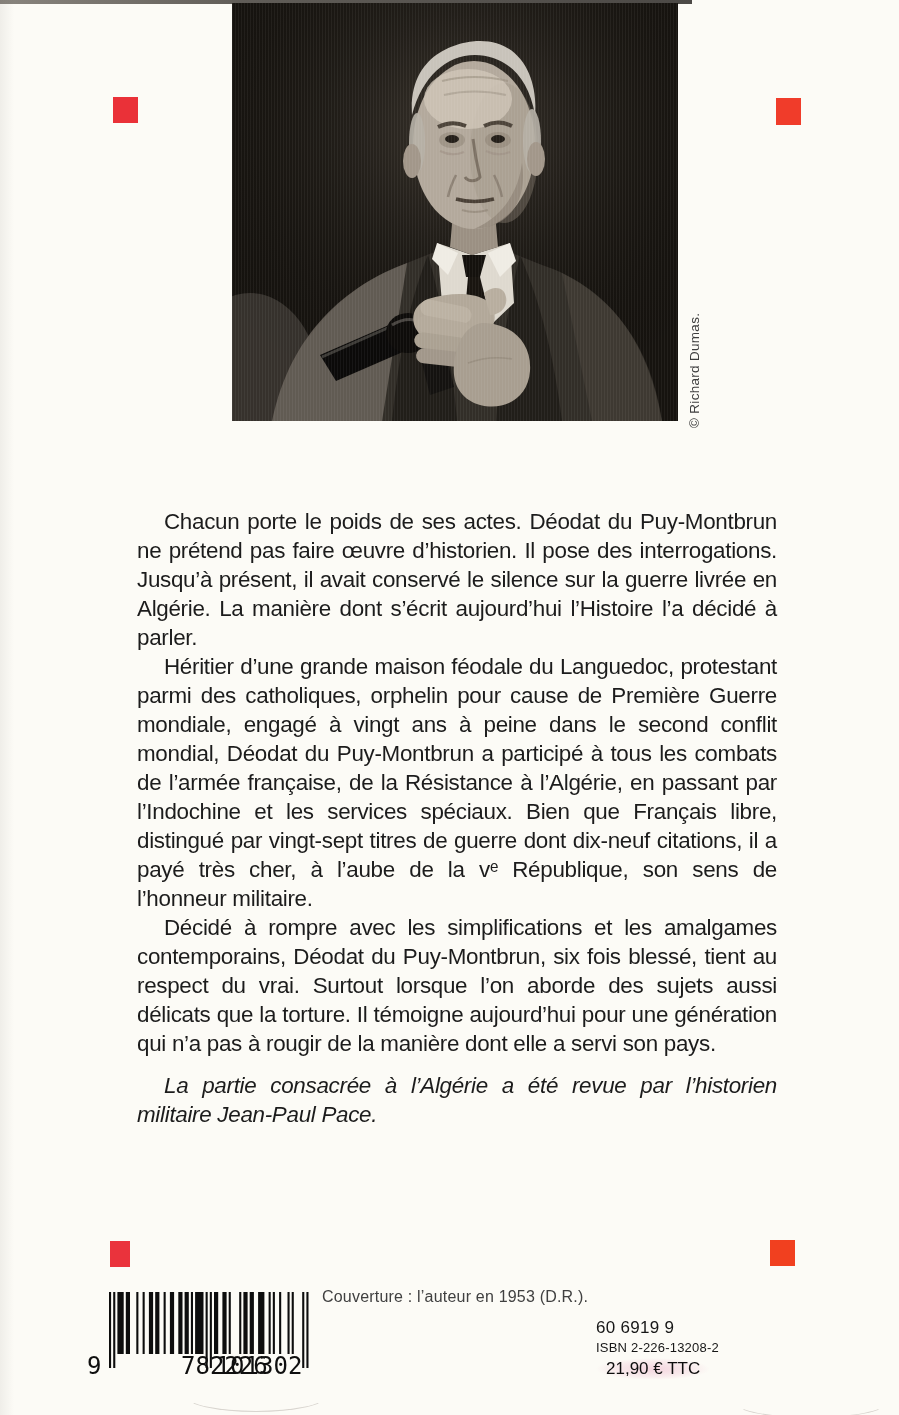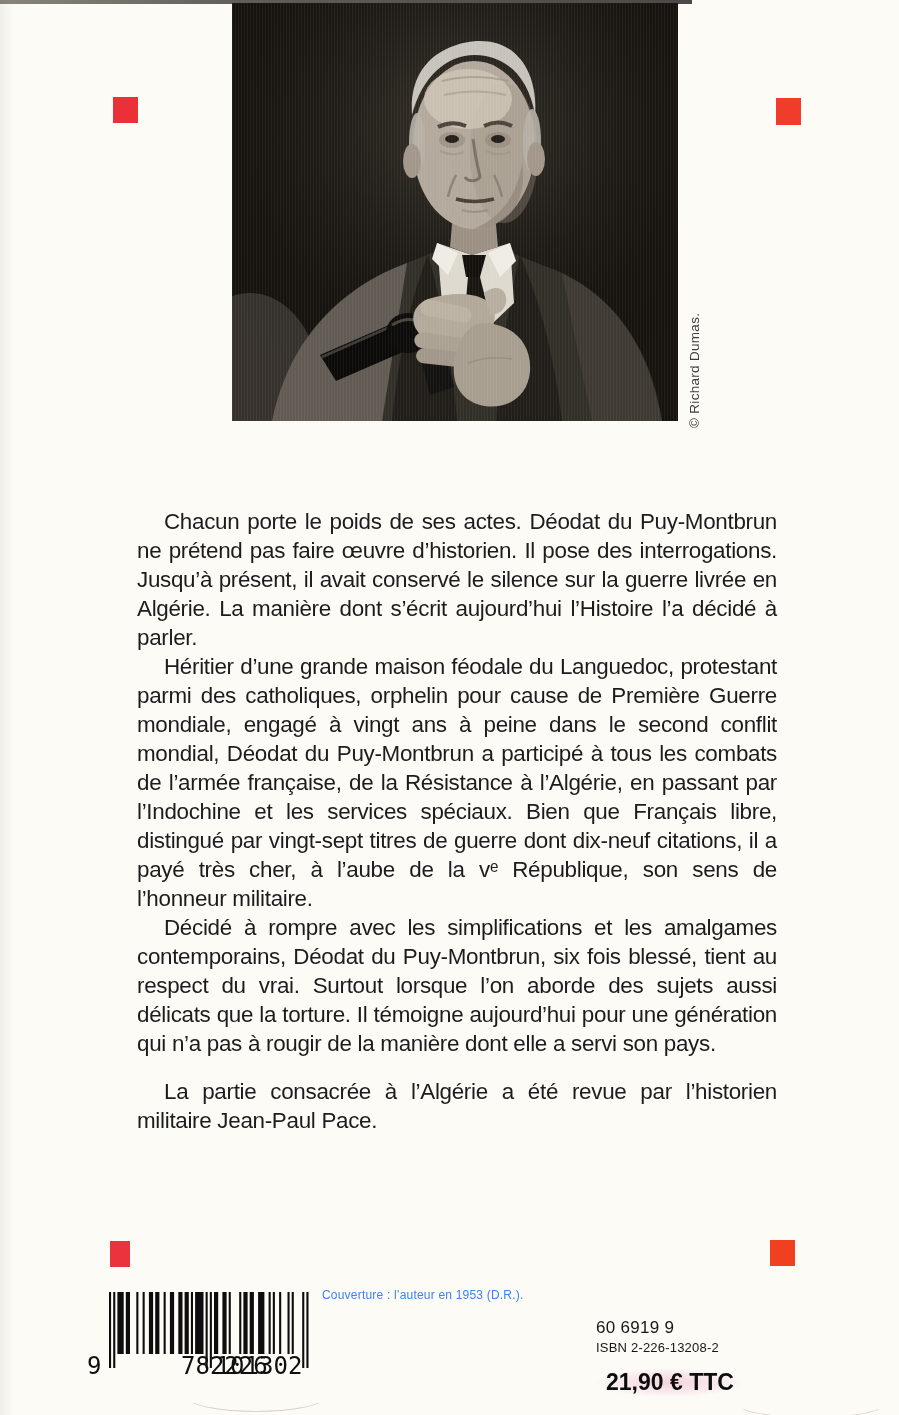--- a/index.html
+++ b/index.html
@@ -39,36 +39,36 @@
     color:#0e0d0c;letter-spacing:-1px;
   }
   .title-inner{display:inline-block;transform:scaleX(0.72);transform-origin:50% 50%;white-space:nowrap;}
   
   .body{
     position:absolute;left:137px;top:507px;width:640px;
     font-size:22.4px;line-height:29px;color:#1c1c1c;
     text-align:justify;letter-spacing:-0.3px;
   }
   .body p{margin:0;text-indent:27px;}
-  .body p.note{margin-top:19px;}
-  
-  .cover-note{position:absolute;left:322px;top:1288px;font-size:12px;color:#3b82f6;letter-spacing:.2px;}
+  .body p.note{margin-top:13px;font-style:italic;}
+  
+  .cover-note{position:absolute;left:322px;top:1288px;font-size:16px;color:#404040;letter-spacing:.2px;}
   .barcode{position:absolute;left:97px;top:1292px;width:216px;height:100px;}
   .barcode svg{position:absolute;left:0;top:0;overflow:visible;}
   .bc-digits span{
     position:absolute;top:60px;font-family:"DejaVu Sans Mono","Liberation Mono",monospace;
     font-size:24px;color:#0f0f0f;
   }
   .bc-9{left:-10px;}
   .bc-g1{left:36px;width:88px;text-align:left;margin-left:48px;}
   .bc-g2{left:114px;width:96px;text-align:center;}
   .pub{position:absolute;left:596px;top:1318px;width:192px;color:#161616;}
   .pub-code{font-size:17px;letter-spacing:.3px;}
   .pub-isbn{font-size:13px;margin-top:2px;letter-spacing:.2px;}
-  .pub-price{font-size:23px;font-weight:700;margin-top:13px;color:#0d0d0d;}
+  .pub-price{font-size:17px;font-weight:400;margin-top:3px;color:#0d0d0d;}
   .price-inner{
     display:inline-block;padding:1px 10px;border-radius:12px;
     background:radial-gradient(closest-side,rgba(224,125,168,0.30),rgba(224,125,168,0.12) 70%,transparent);
   }
   
   .arc{position:absolute;border:1px solid transparent;border-bottom-color:rgba(110,100,90,0.25);border-radius:50%;}
   .arc1{left:185px;top:1380px;width:140px;height:30px;}
   .arc2{left:735px;top:1388px;width:150px;height:28px;}
 </style>
 </head>

